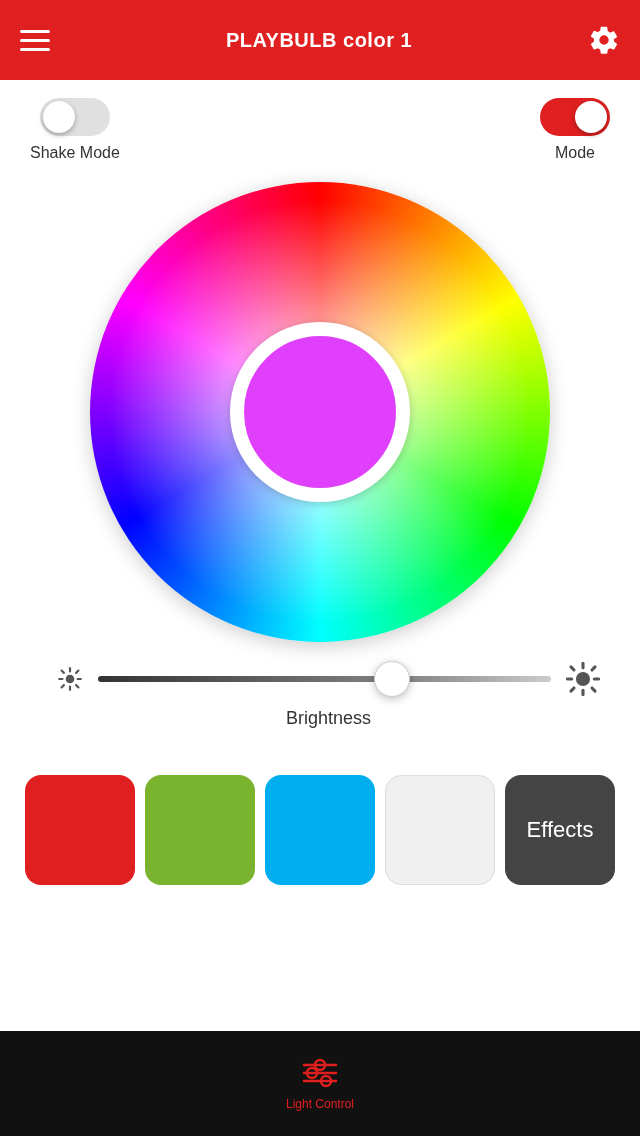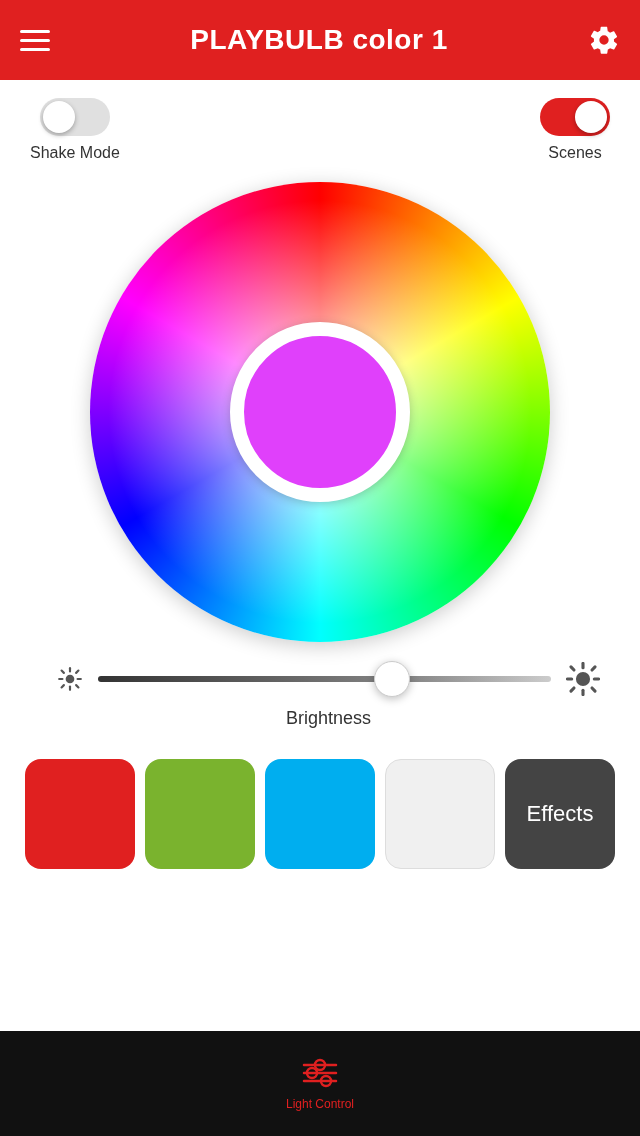--- a/index.html
+++ b/index.html
@@ -18,21 +18,21 @@
       width: 100%;
       height: 80px;
       background: #e02020;
       display: flex;
       align-items: center;
       justify-content: space-between;
       padding: 0 20px;
     }
     .header-title {
       color: white;
-      font-size: 28px;
+      font-size: 20px;
       font-weight: 600;
       letter-spacing: 0.5px;
     }
     .hamburger-lines {
       display: flex;
       flex-direction: column;
       gap: 6px;
       cursor: pointer;
     }
     .hamburger-lines span {
@@ -183,20 +183,21 @@
       justify-content: center;
       gap: 10px;
       padding: 20px 20px;
     }
     .swatch {
       width: 110px;
       height: 110px;
       border-radius: 16px;
       cursor: pointer;
       flex-shrink: 0;
+      margin-top: 16px;
     }
     .swatch-red { background: #e02020; }
     .swatch-green { background: #7ab32e; }
     .swatch-blue { background: #00aeef; }
     .swatch-white {
       background: #f0f0f0;
       border: 1px solid #ddd;
     }
     .swatch-effects {
       background: #444;
@@ -269,21 +270,21 @@
   <div class="control-group">
     <div class="toggle off">
       <div class="toggle-knob"></div>
     </div>
     <span class="toggle-label">Shake Mode</span>
   </div>
   <div class="control-group">
     <div class="toggle on">
       <div class="toggle-knob"></div>
     </div>
-    <span class="toggle-label">Scenes</span>
+    <span class="toggle-label">Mode</span>
   </div>
 </div>
 
 <div class="color-wheel-container">
   <div class="color-wheel">
     <div class="color-wheel-center"></div>
   </div>
 </div>
 
 <div class="brightness-section">

